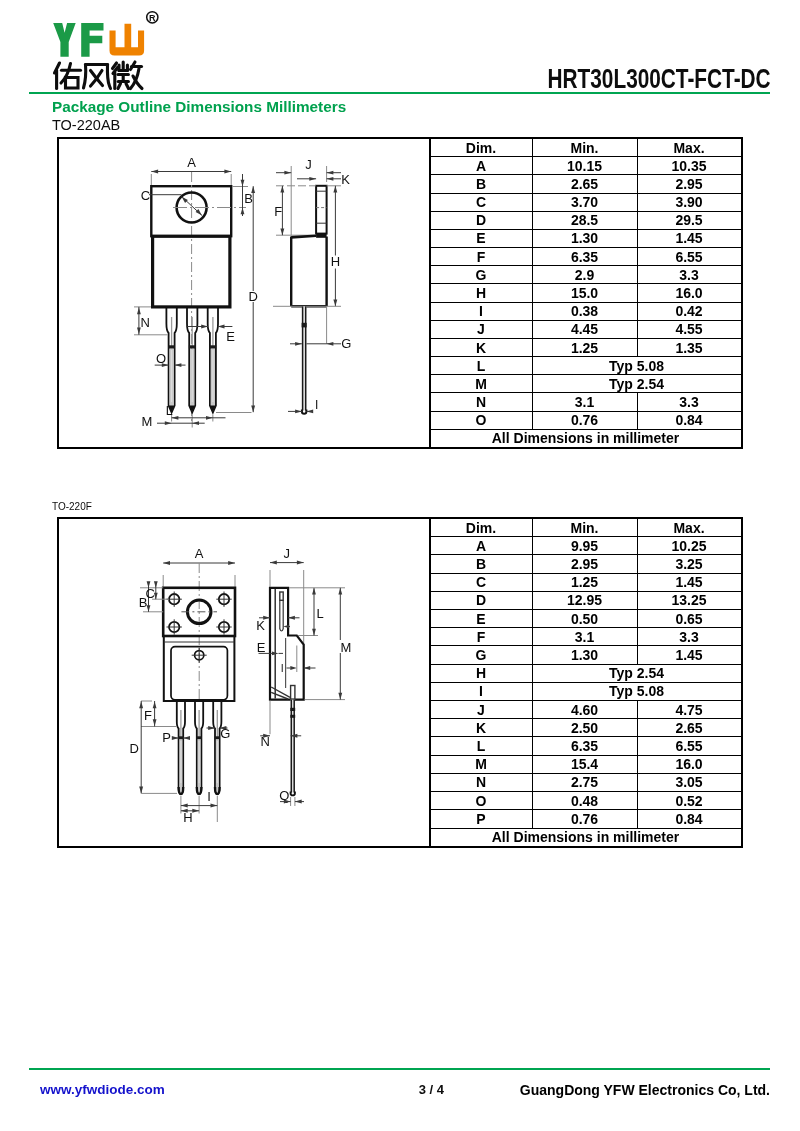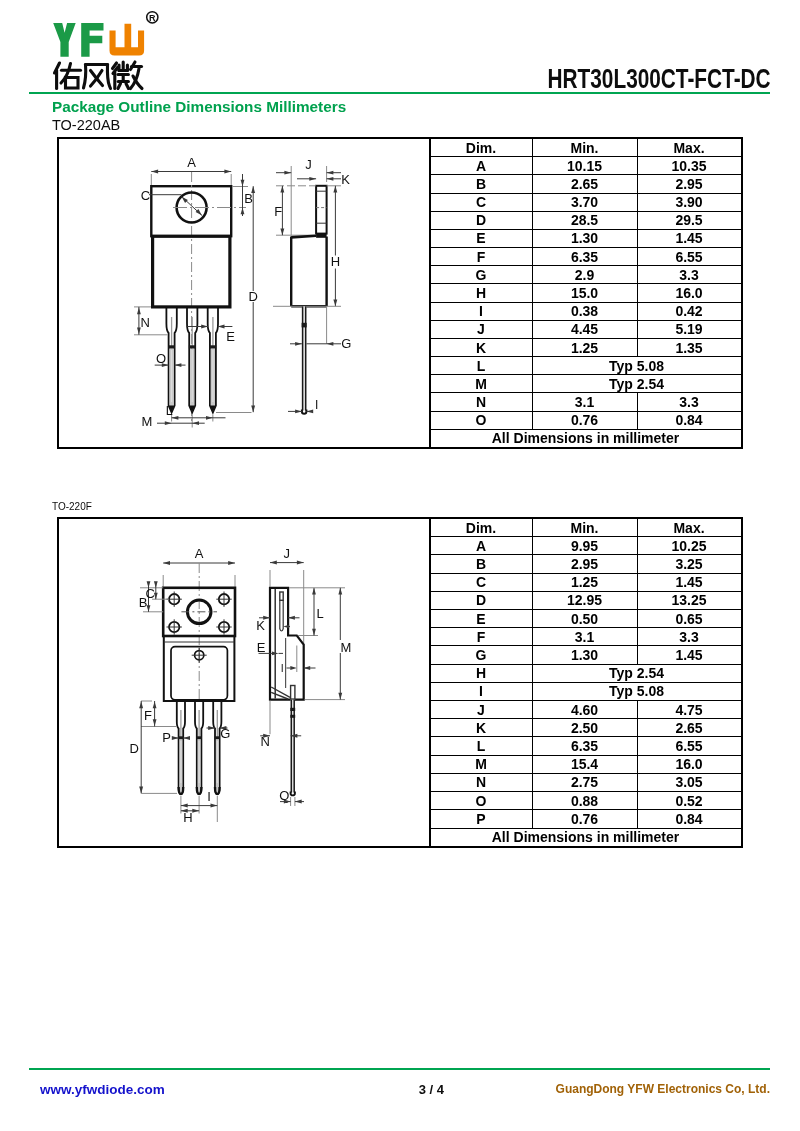--- a/index.html
+++ b/index.html
@@ -376,21 +376,21 @@
         <td>16.0</td>
       </tr>
       <tr>
         <td style="width:102.5px">I</td>
         <td style="width:105px">0.38</td>
         <td>0.42</td>
       </tr>
       <tr>
         <td style="width:102.5px">J</td>
         <td style="width:105px">4.45</td>
-        <td>5.19</td>
+        <td>4.55</td>
       </tr>
       <tr>
         <td style="width:102.5px">K</td>
         <td style="width:105px">1.25</td>
         <td>1.35</td>
       </tr>
       <tr>
         <td>L</td>
         <td colspan="2">Typ 5.08</td>
       </tr>
@@ -483,28 +483,28 @@
         <td style="width:105px">15.4</td>
         <td>16.0</td>
       </tr>
       <tr>
         <td style="width:102.5px">N</td>
         <td style="width:105px">2.75</td>
         <td>3.05</td>
       </tr>
       <tr>
         <td style="width:102.5px">O</td>
-        <td style="width:105px">0.88</td>
+        <td style="width:105px">0.48</td>
         <td>0.52</td>
       </tr>
       <tr>
         <td style="width:102.5px">P</td>
         <td style="width:105px">0.76</td>
         <td>0.84</td>
       </tr>
       <tr>
         <td colspan="3">All Dimensions in millimeter</td>
       </tr>
     </tbody>
   </table>
 <div class="abs" style="left:29px;top:1068px;width:741px;height:2.2px;background:#00a551"></div>
 <div class="abs" style="left:40px;top:1082px;font-size:13.5px;font-weight:bold;color:#1412cc;">www.yfwdiode.com</div>
 <div class="abs" style="left:384px;top:1082px;width:60px;text-align:right;font-size:13px;font-weight:bold;color:#0d0d0d">3 / 4</div>
-<div class="abs" style="right:30px;top:1082px;font-size:12px;font-weight:bold;color:#a16207">GuangDong YFW Electronics Co, Ltd.</div>
+<div class="abs" style="right:30px;top:1082px;font-size:14px;font-weight:bold;color:#000000">GuangDong YFW Electronics Co, Ltd.</div>
 </body></html>

